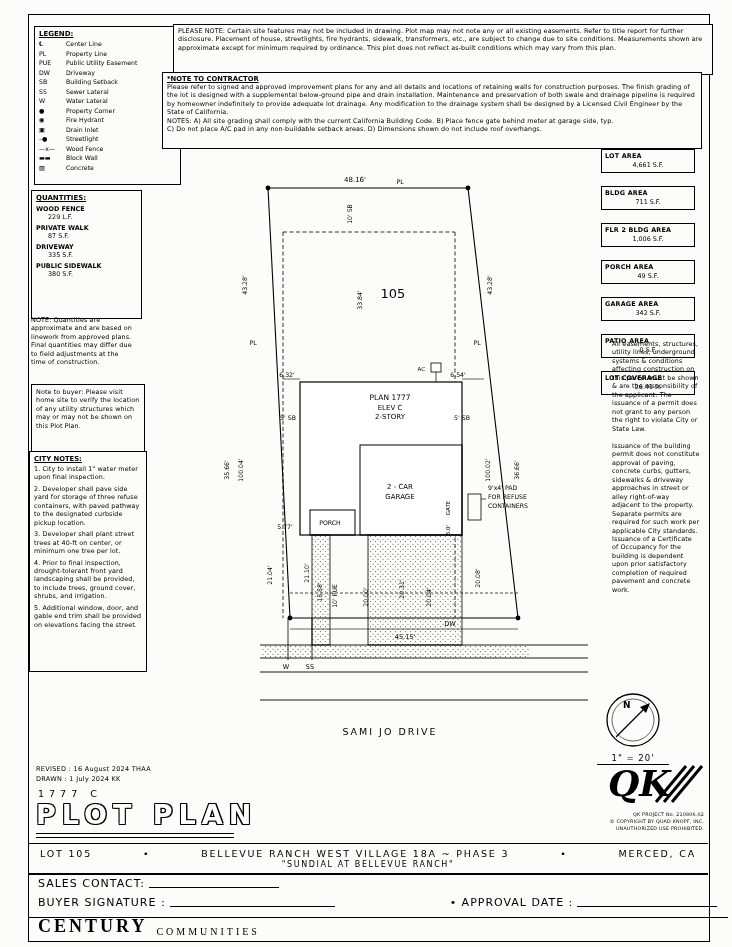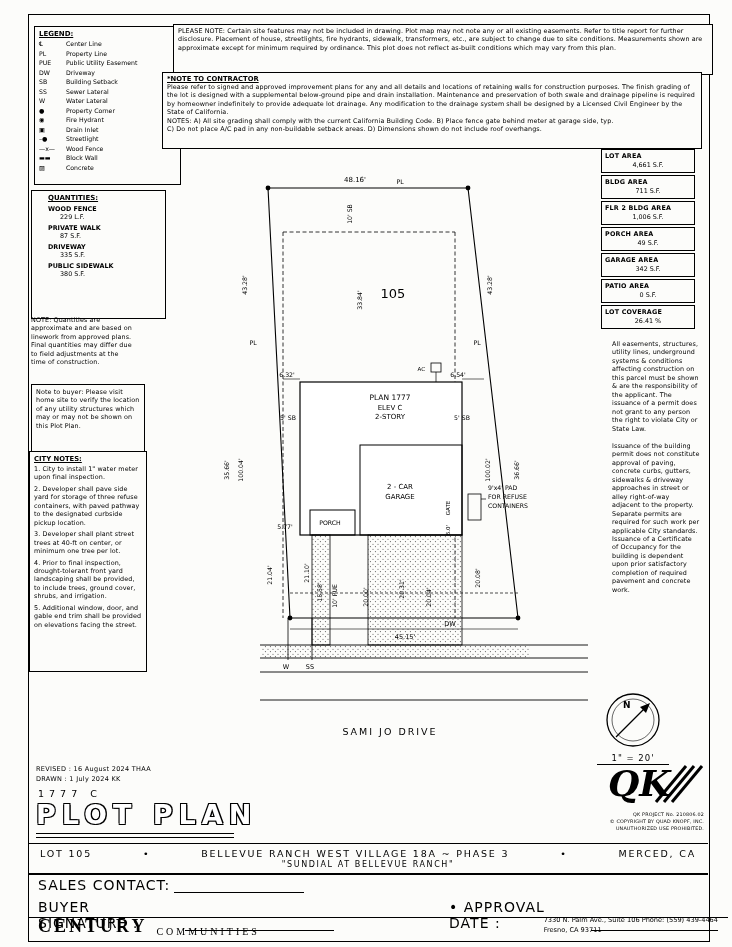--- a/index.html
+++ b/index.html
@@ -18,28 +18,28 @@
   .lg-sym{flex:0 0 27px;font-size:6.2px}
   .lg-lab{font-size:6.2px}
 
   
   #pleaseNote{left:173px;top:24px;width:530px;height:45px;padding:2px 4px}
   #contractor{left:162px;top:72px;width:530px;height:71px;padding:2px 4px;border:1.6px solid #000;background:#fcfcfa}
   #contractorTitle{font-size:6.8px;font-weight:bold;text-decoration:underline}
 
   
   #areaCol{left:601px;top:149px;width:94px}
-  .area-box{border:1px solid #000;margin-bottom:2px;padding:2px 3px 3px;background:#fcfcfa}
+  .area-box{border:1px solid #000;margin-bottom:13px;padding:2px 3px 3px;background:#fcfcfa}
   .area-lab{font-size:6.4px;font-weight:bold;letter-spacing:.2px}
   .area-val{font-size:6.4px;text-align:center;margin-top:1px}
   #legal{left:612px;top:340px;width:88px}
   #legal .p{margin-bottom:9px}
 
   
-  #quant{left:31px;top:190px;width:101px;height:121px;padding:3px 16px}
+  #quant{left:31px;top:190px;width:101px;height:121px;padding:3px 4px}
   #quantTitle{font-size:7px;font-weight:bold;text-decoration:underline}
   .q-lab{font-size:6.4px;font-weight:bold;margin-top:3px}
   .q-val{font-size:6.4px;margin-left:12px}
   #quantNote{left:31px;top:316px;width:104px}
   #buyerNote{left:31px;top:384px;width:104px;height:62px;padding:3px 4px}
   #cityNotes{left:29px;top:451px;width:108px;height:213px;padding:3px 4px}
   #cityNotesTitle{font-size:6.8px;font-weight:bold;text-decoration:underline;margin-bottom:2px}
   #cityNotes .cn{margin-bottom:3px}
 
   
@@ -60,21 +60,21 @@
   #qkBlock{left:570px;top:760px;width:134px;text-align:right}
   .qk-small{font-size:4.8px;line-height:1.45;letter-spacing:.2px;text-align:right}
 
   
   #banner{left:28px;top:843px;width:680px;height:29px;border-top:1.8px solid #000;border-bottom:2.4px solid #000}
   .banner-row{display:flex;align-items:center;padding:4px 12px 0;font-size:9.5px;letter-spacing:1.8px;justify-content:space-between}
   .banner-sub{text-align:center;font-size:8px;letter-spacing:1.6px;margin-top:1px}
 
   
   #sigArea{left:28px;top:872px;width:680px;height:40px;border-bottom:1.6px solid #000;padding:5px 10px 0}
-  .sig-row{display:flex;align-items:flex-end;font-size:14px;letter-spacing:1px;margin-bottom:6px}
+  .sig-row{display:flex;font-size:11px;letter-spacing:1px;margin-bottom:6px}
   .sig-line{display:inline-block;border-bottom:1px solid #000;height:10px;margin-left:4px}
 
   
   #footer{left:28px;top:912px;width:680px;height:28px;display:flex;align-items:center;justify-content:space-between;padding:0 10px}
   #brand{display:flex;align-items:flex-end}
   #brandMain{font-family:"Liberation Serif",serif;font-size:18px;font-weight:bold;letter-spacing:3px}
   #brandSub{font-family:"Liberation Serif",serif;font-size:10px;letter-spacing:3px;margin-left:9px}
   #footerAddr{font-size:6.6px;line-height:1.45;text-align:left}
 </style>
 </head>
@@ -347,18 +347,14 @@
       <span style="margin-left:115px">•  APPROVAL DATE :</span>
       <span class="sig-line" style="width:140px"></span>
     </div>
   </div>
 
   <div id="footer" class="abs">
     <div id="brand">
       <span id="brandMain">CENTURY</span>
       <span id="brandSub">COMMUNITIES</span>
     </div>
-    <div id="footerAddr">
-      <div>7330 N. Palm Ave., Suite 106   Phone:  (559) 439-4464</div>
-      <div>Fresno, CA  93711</div>
-    </div>
   </div>
 </div>
 
 </body></html>

